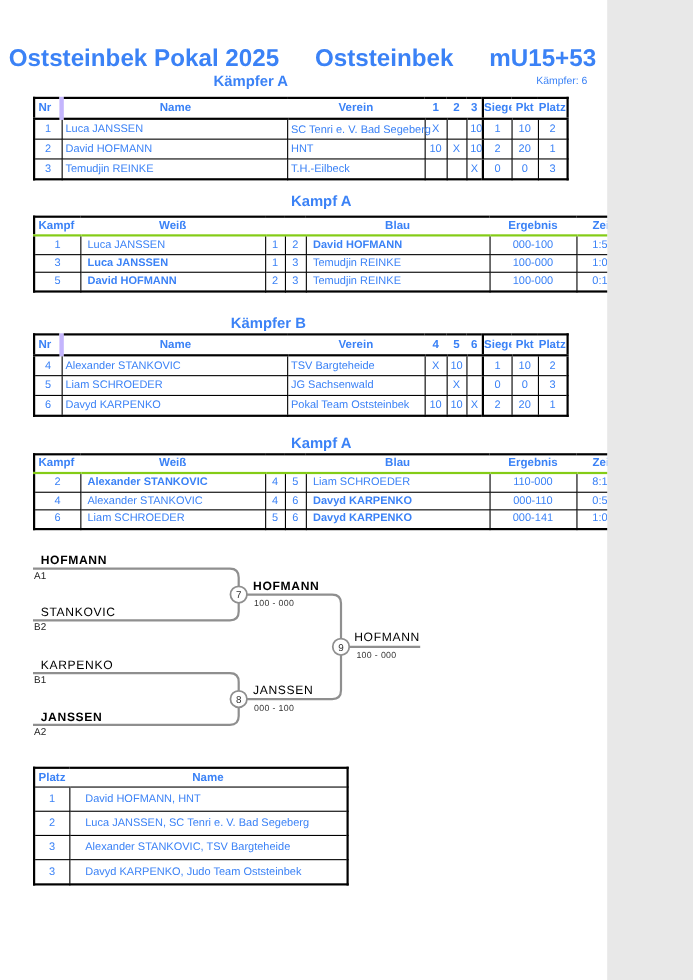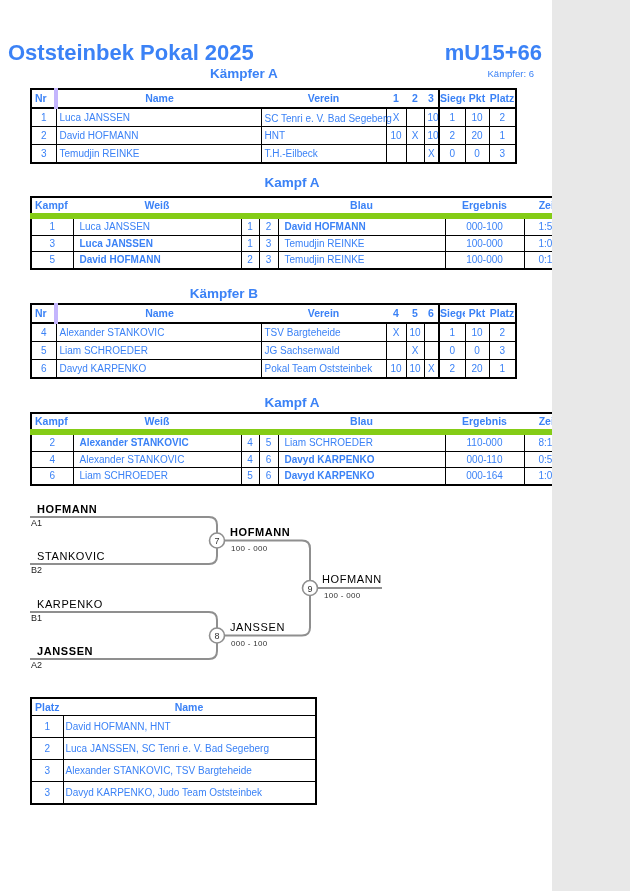--- a/index.html
+++ b/index.html
@@ -23,49 +23,50 @@
   .b{font-weight:bold;}
   
   .tk thead th{border-bottom:2px solid #000;height:15px;}
   .tk td{height:15px;}
   .tk .sep-r{border-right:4px solid #c4b5fd;}
   .tk .thick-l{border-left:2px solid #000 !important;}
   .tk td.spill{position:relative;overflow:visible;}
   .tk td.spill span{position:absolute;left:3px;top:50%;transform:translateY(-50%);
         white-space:nowrap;}
   
-  .tm thead th{border-bottom:6px solid #84cc16;height:13px;}
+  .tm thead th{border-bottom:2px solid #84cc16;height:13px;}
   .tm td{height:13.5px;}
   .tm td.name{padding-left:6px;}
   
   .te thead th{border-bottom:1px solid #000;height:14px;}
   .te td{height:19px;}
-  .te td.name{padding-left:2px;}
+  .te td.name{padding-left:14px;}
   
   .bracket{position:absolute;left:0;top:495px;}
   .bracket path{fill:none;stroke:#8f8f8f;stroke-width:2;}
   .bracket circle{fill:#fff;stroke:#8f8f8f;stroke-width:1.6;}
   .bracket text{fill:#000;font-family:"Liberation Sans",sans-serif;}
   .bracket .nm{font-size:11px;letter-spacing:0.6px;}
   .bracket .nm.b{font-weight:bold;}
   .bracket .seed{font-size:9px;fill:#222;}
   .bracket .score{font-size:8px;fill:#333;letter-spacing:0.3px;}
   .bracket .mnum{font-size:9px;fill:#333;text-anchor:middle;}
 </style>
 </head>
 <body>
 
 <div class="page">
 
   <div class="title">
     <span>Oststeinbek Pokal 2025</span>
-    <span>mU15+66</span>
+    <span>Oststeinbek</span>
+    <span>mU15+53</span>
   </div>
 
-  <div class="sec" style="left:144px;top:66px;width:200px;">Kämpfer A</div>
+  <div class="sec" style="left:128px;top:66px;width:200px;">Kämpfer A</div>
   <div class="count">Kämpfer: 6</div>
 
   <table class="tk" style="left:30px;top:88px;width:485px;">
     <colgroup>
         <col style="width:25px">
         <col style="width:205px">
         <col style="width:125px">
         <col style="width:20px">
         <col style="width:18px">
         <col style="width:15px">
@@ -172,21 +173,21 @@
         <td class="l name b">David HOFMANN</td>
         <td class="c">2</td>
         <td class="c">3</td>
         <td class="l name">Temudjin REINKE</td>
         <td class="c">100-000</td>
         <td class="c">0:19</td>
       </tr>
     </tbody>
   </table>
 
-  <div class="sec" style="left:124px;top:286px;width:200px;">Kämpfer B</div>
+  <div class="sec" style="left:144px;top:286px;width:200px;">Kämpfer B</div>
 
   <table class="tk" style="left:30px;top:303px;width:485px;">
     <colgroup>
         <col style="width:25px">
         <col style="width:205px">
         <col style="width:125px">
         <col style="width:20px">
         <col style="width:18px">
         <col style="width:15px">
         <col style="width:26px">
@@ -284,21 +285,21 @@
         <td class="l name b">Davyd KARPENKO</td>
         <td class="c">000-110</td>
         <td class="c">0:52</td>
       </tr>
       <tr>
         <td class="c">6</td>
         <td class="l name">Liam SCHROEDER</td>
         <td class="c">5</td>
         <td class="c">6</td>
         <td class="l name b">Davyd KARPENKO</td>
-        <td class="c">000-164</td>
+        <td class="c">000-141</td>
         <td class="c">1:05</td>
       </tr>
     </tbody>
   </table>
 
   <svg class="bracket" width="420" height="185" viewBox="0 495 420 185">
     <path d="M30 517 H209 Q217 517 217 525 V556 Q217 564 209 564 H30"></path>
     <path d="M30 612 H209 Q217 612 217 620 V651 Q217 659 209 659 H30"></path>
     <path d="M222 540.5 H302 Q310 540.5 310 548.5 V588"></path>
     <path d="M222 635.5 H302 Q310 635.5 310 627.5 V588"></path>

